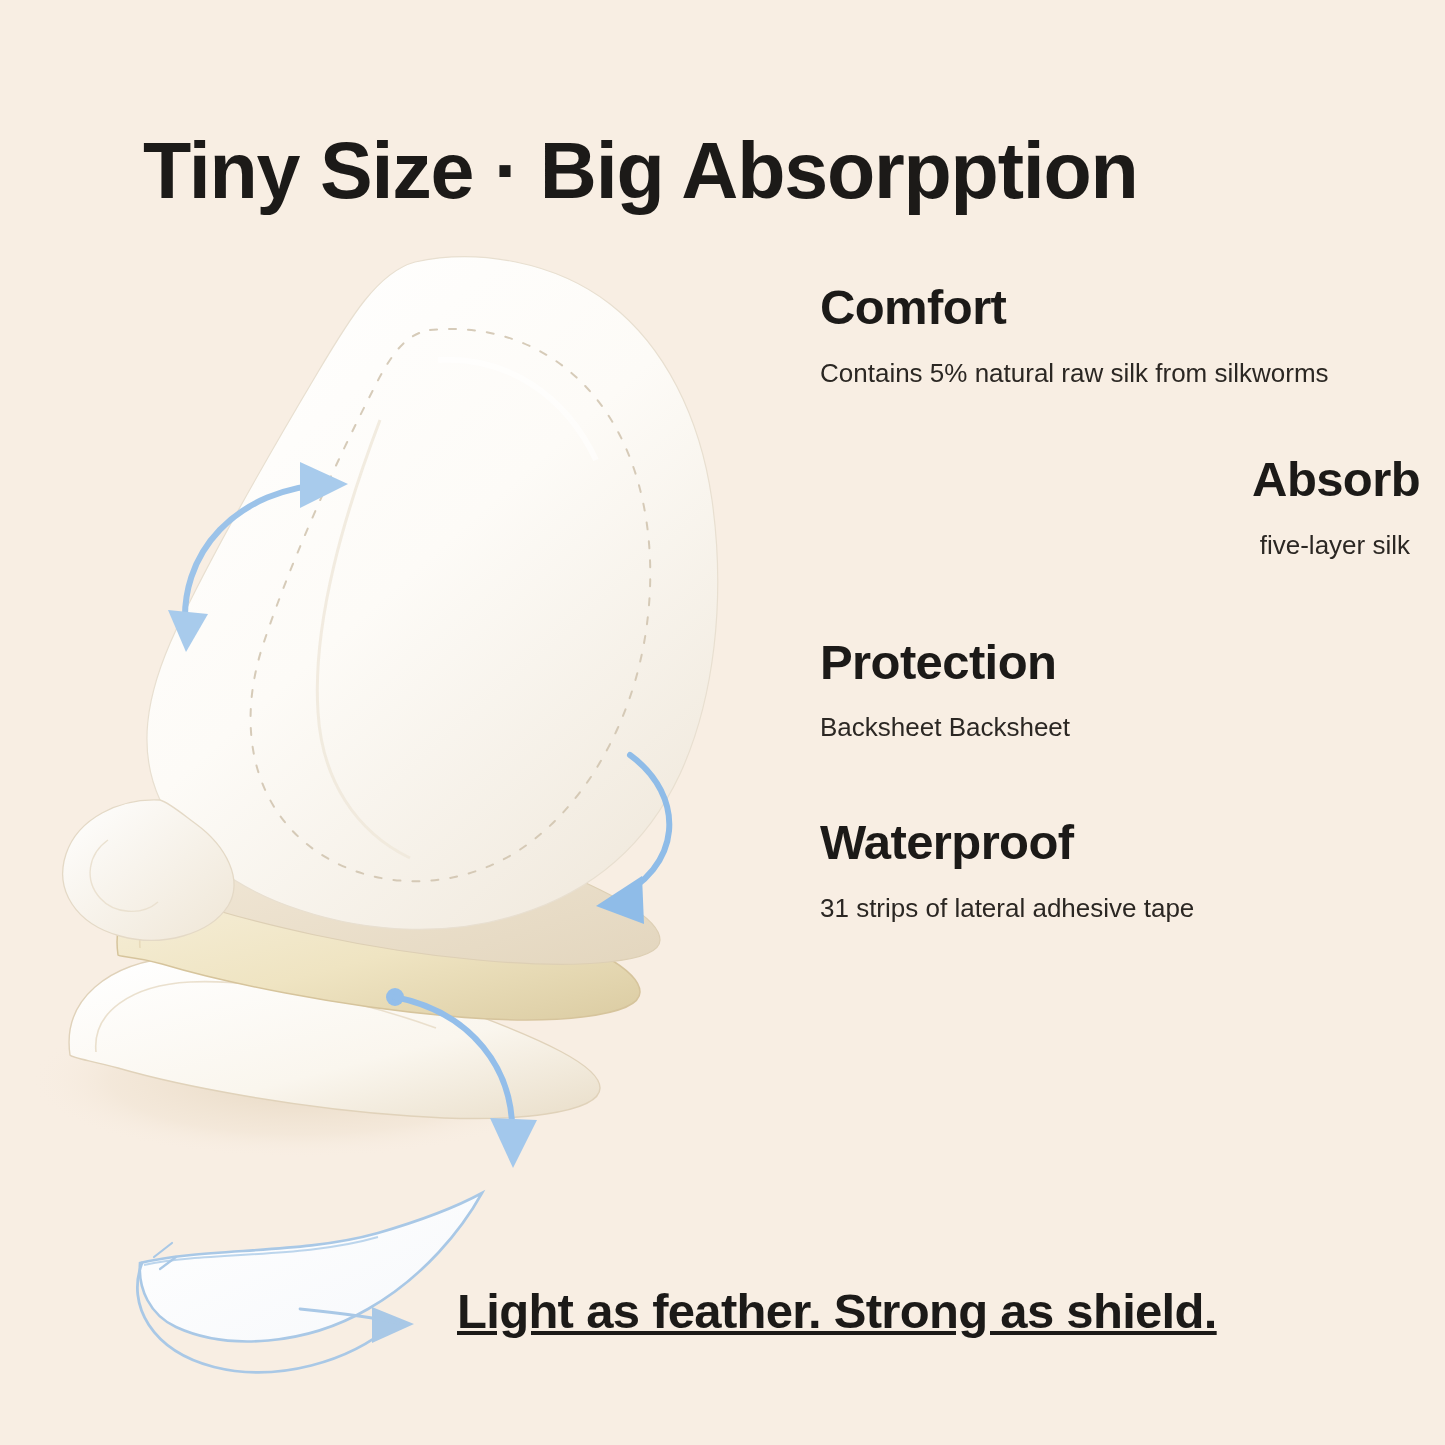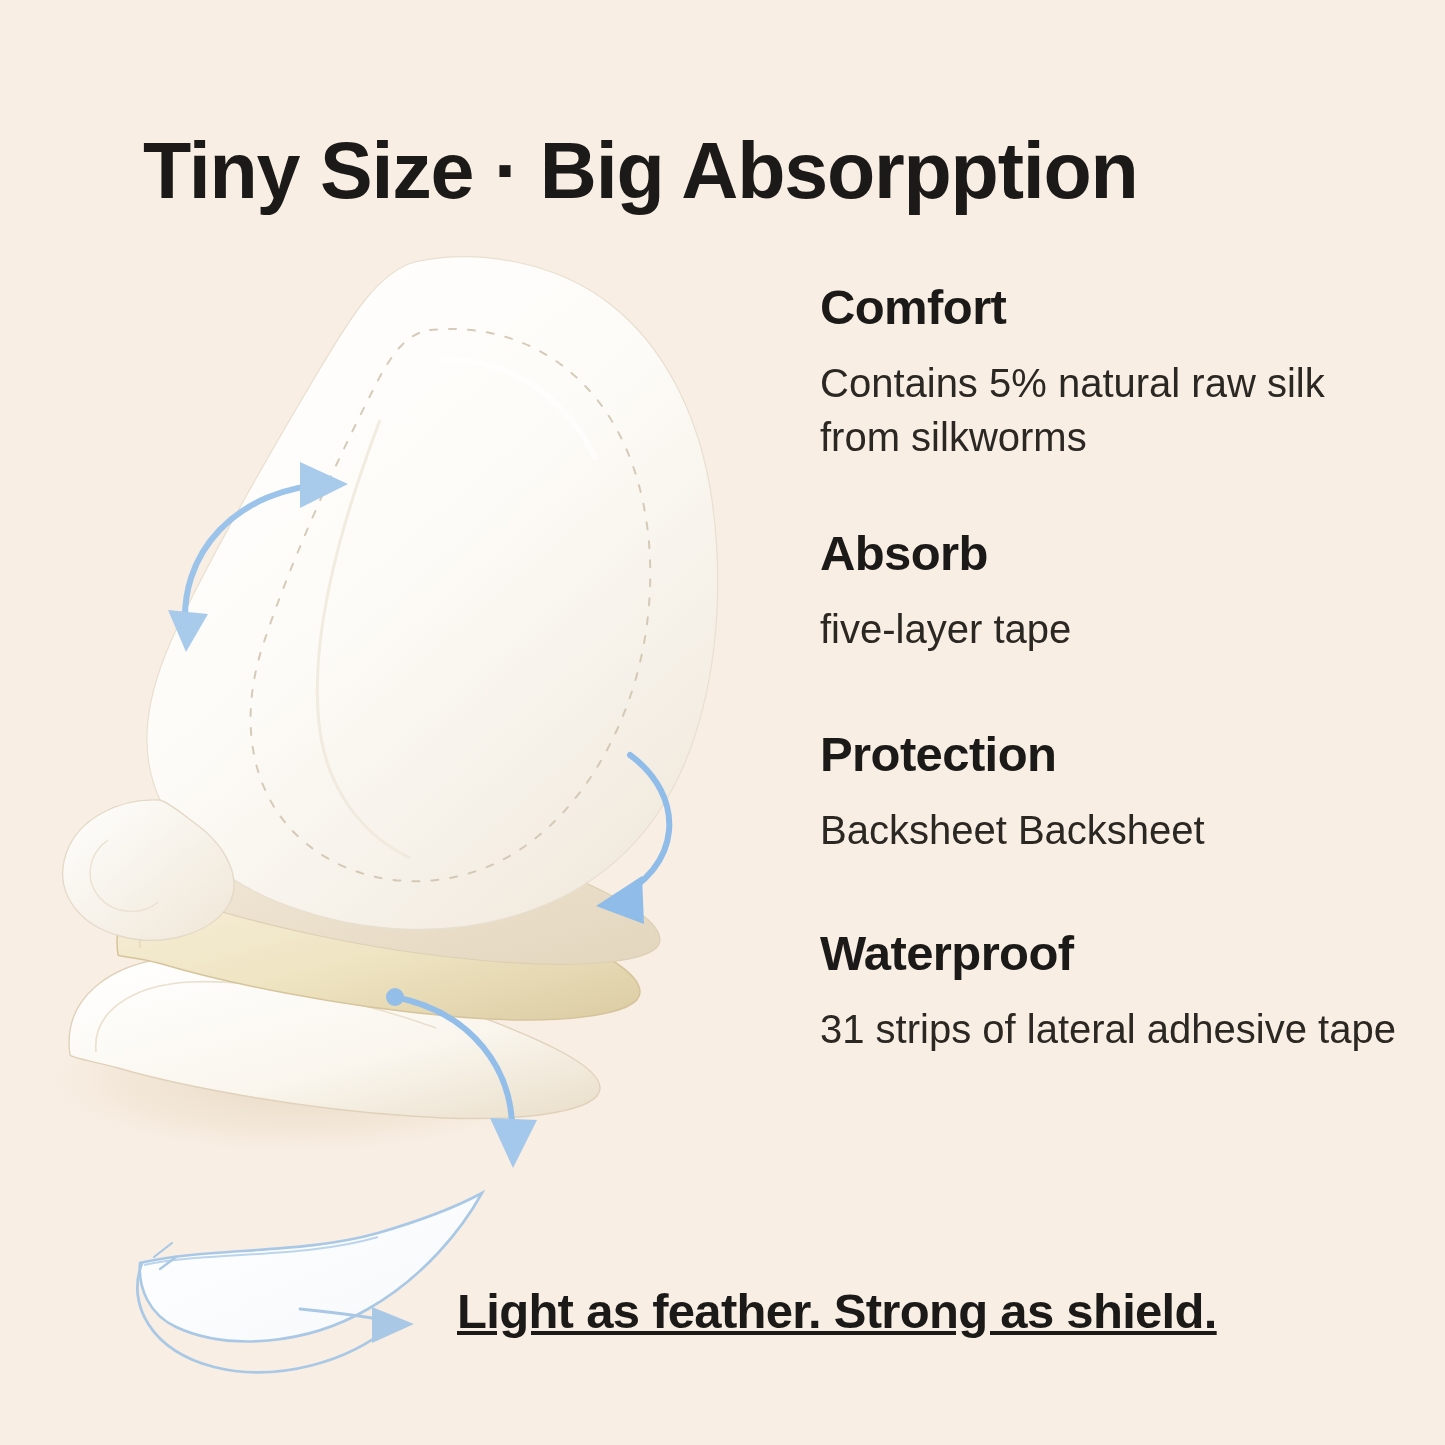--- a/index.html
+++ b/index.html
@@ -48,30 +48,30 @@
   .feature:last-child { margin-bottom: 0; }
   .feature-title {
     font-size: 49px;
     font-weight: 700;
     letter-spacing: -0.6px;
     color: #1C1A18;
     line-height: 1.08;
     margin: 0 0 22px 0;
   }
   .feature-desc {
-    font-size: 40px;
+    font-size: 26px;
     font-weight: 400;
     color: #2B2723;
     line-height: 1.36;
     margin: 0;
     max-width: 590px;
   }
   
   .feature.f1 { margin-bottom: 62px; }
-  .feature.f2 { margin-bottom: 72px; }
+  .feature.f2 { margin-bottom: 72px; text-align: right; }
   .feature.f3 { margin-bottom: 70px; }
 
   
   .tagline {
     position: absolute;
     left: 457px;
     top: 1283px;
     font-size: 49px;
     font-weight: 700;
     letter-spacing: -0.7px;
@@ -273,21 +273,21 @@
 
   <div class="features">
 
     <div class="feature f1">
       <h2 class="feature-title">Comfort</h2>
       <p class="feature-desc">Contains 5% natural raw silk from silkworms</p>
     </div>
 
     <div class="feature f2">
       <h2 class="feature-title">Absorb</h2>
-      <p class="feature-desc">five-layer tape</p>
+      <p class="feature-desc">five-layer silk</p>
     </div>
 
     <div class="feature f3">
       <h2 class="feature-title">Protection</h2>
       <p class="feature-desc">Backsheet Backsheet</p>
     </div>
 
     <div class="feature f4">
       <h2 class="feature-title">Waterproof</h2>
       <p class="feature-desc">31 strips of lateral adhesive tape</p>

